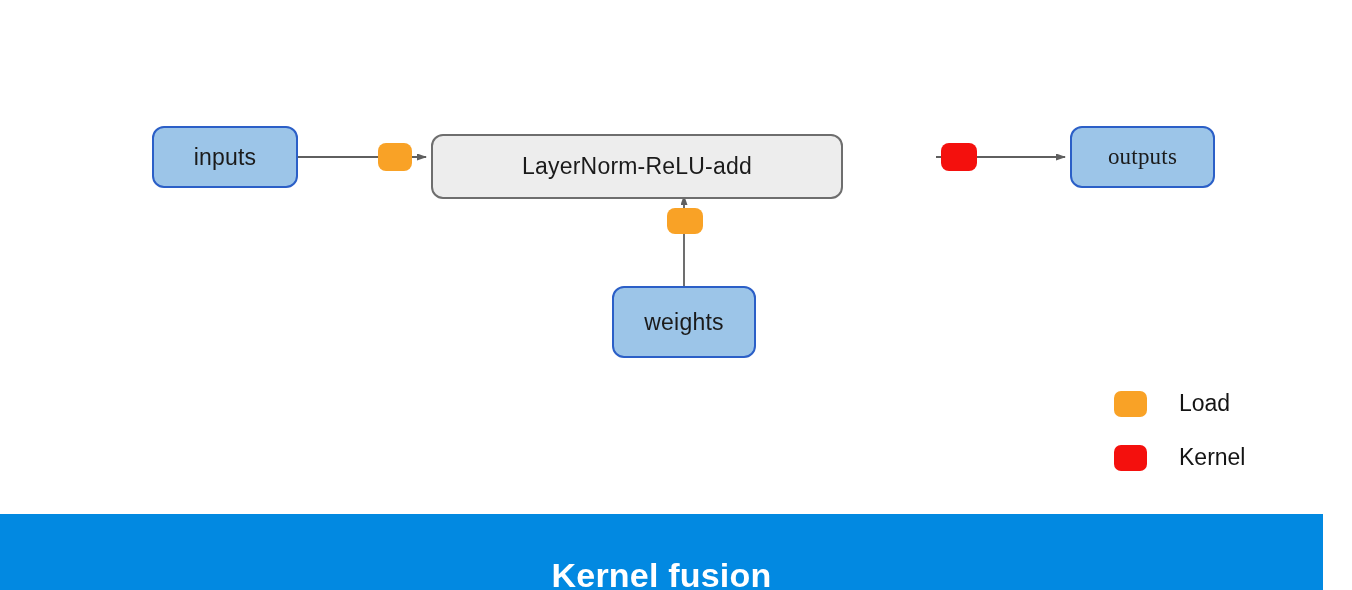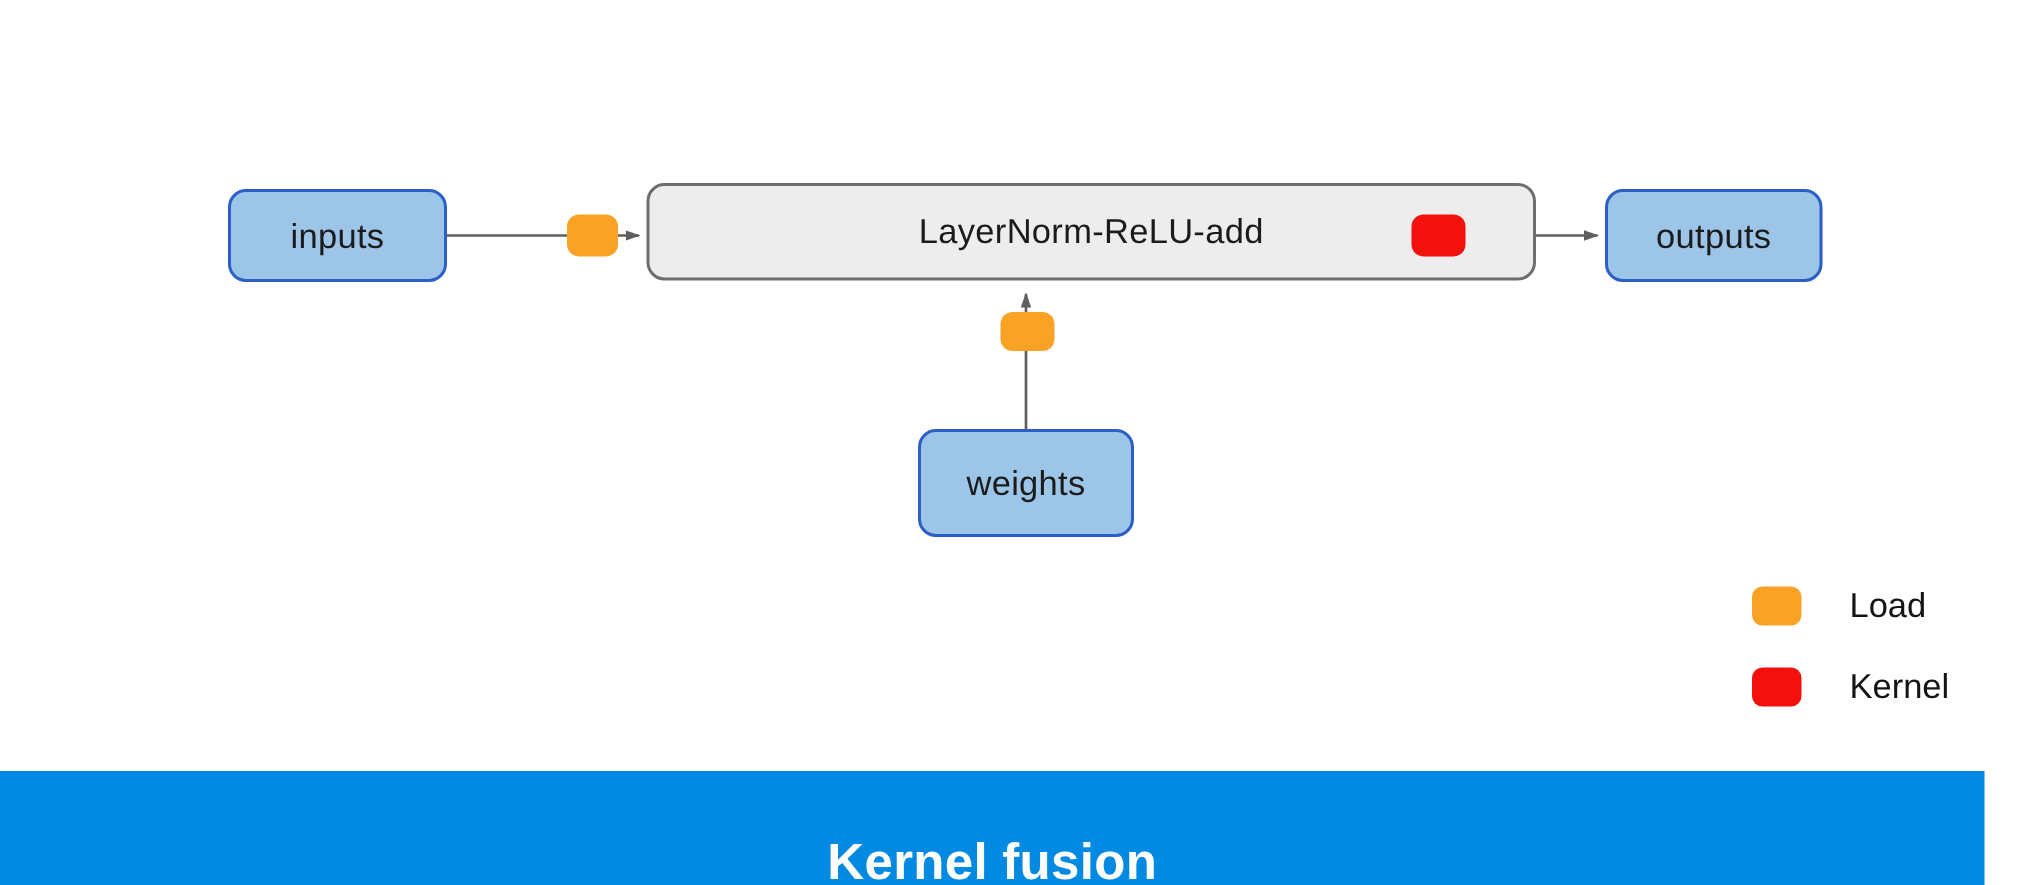--- a/index.html
+++ b/index.html
@@ -38,35 +38,35 @@
     background: #9cc5e8;
     border: 2px solid #2b5fc7;
     border-radius: 12px;
   }
   .node-kernel {
     background: #ededed;
     border: 2px solid #6e6e6e;
     border-radius: 12px;
   }
   #node-inputs  { left: 152px;  top: 126px; width: 146px; height: 62px; }
-  #node-kernel  { left: 431px;  top: 122px; width: 593px; height: 65px; }
-  #node-outputs { left: 1070px; top: 126px; width: 145px; height: 62px; }
+  #node-kernel  { left: 431px;  top: 134px; width: 412px; height: 65px; }
+  #node-outputs { left: 1070px; top: 126px; width: 145px; height: 62px; font-family: Liberation Serif, serif; }
   #node-weights { left: 612px;  top: 286px; width: 144px; height: 72px; }
 
   .chip {
     position: absolute;
     border-radius: 8px;
   }
   #chip-load-inputs  { left: 378px; top: 143px; width: 34px; height: 28px; }
   #chip-store-output { left: 941px; top: 143px; width: 36px; height: 28px; }
   #chip-load-weights { left: 667px; top: 208px; width: 36px; height: 26px; }
 
   .legend {
     position: absolute;
-    left: 1168px;
+    left: 1114px;
     top: 390px;
   }
   .legend-row {
     display: flex;
     align-items: center;
     margin-bottom: 27px;
   }
   .legend-swatch {
     width: 33px;
     height: 26px;

